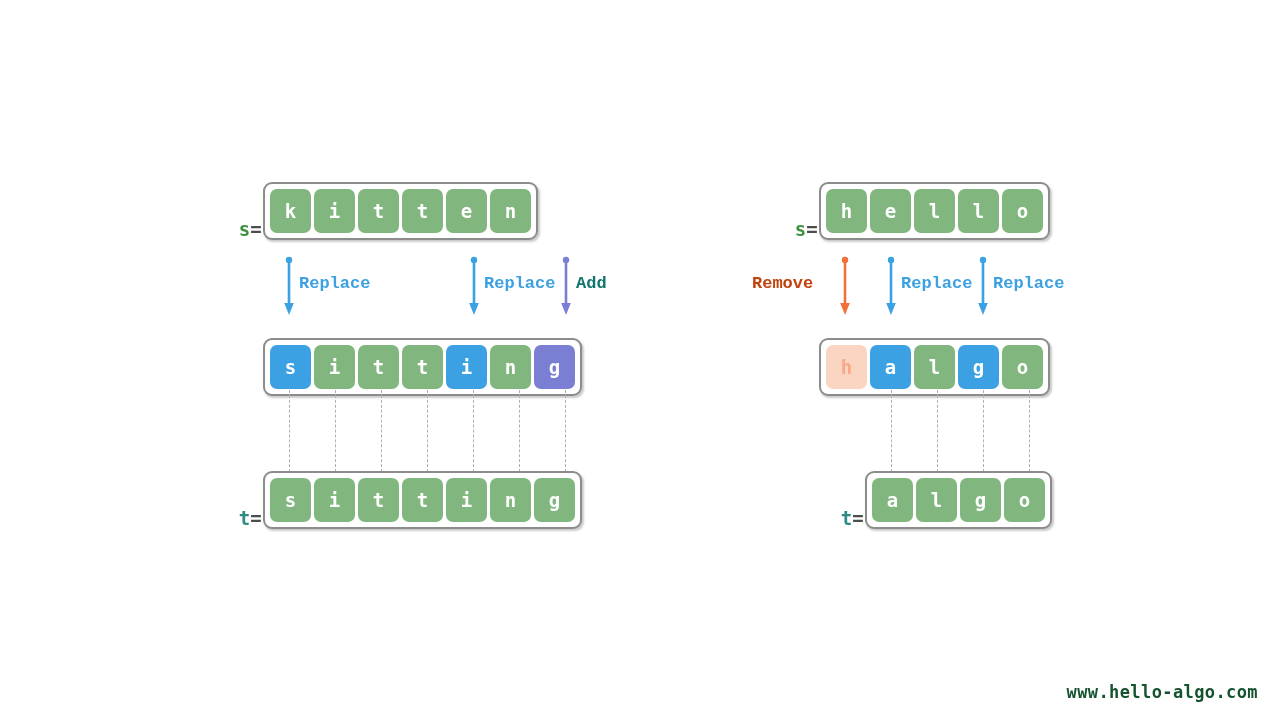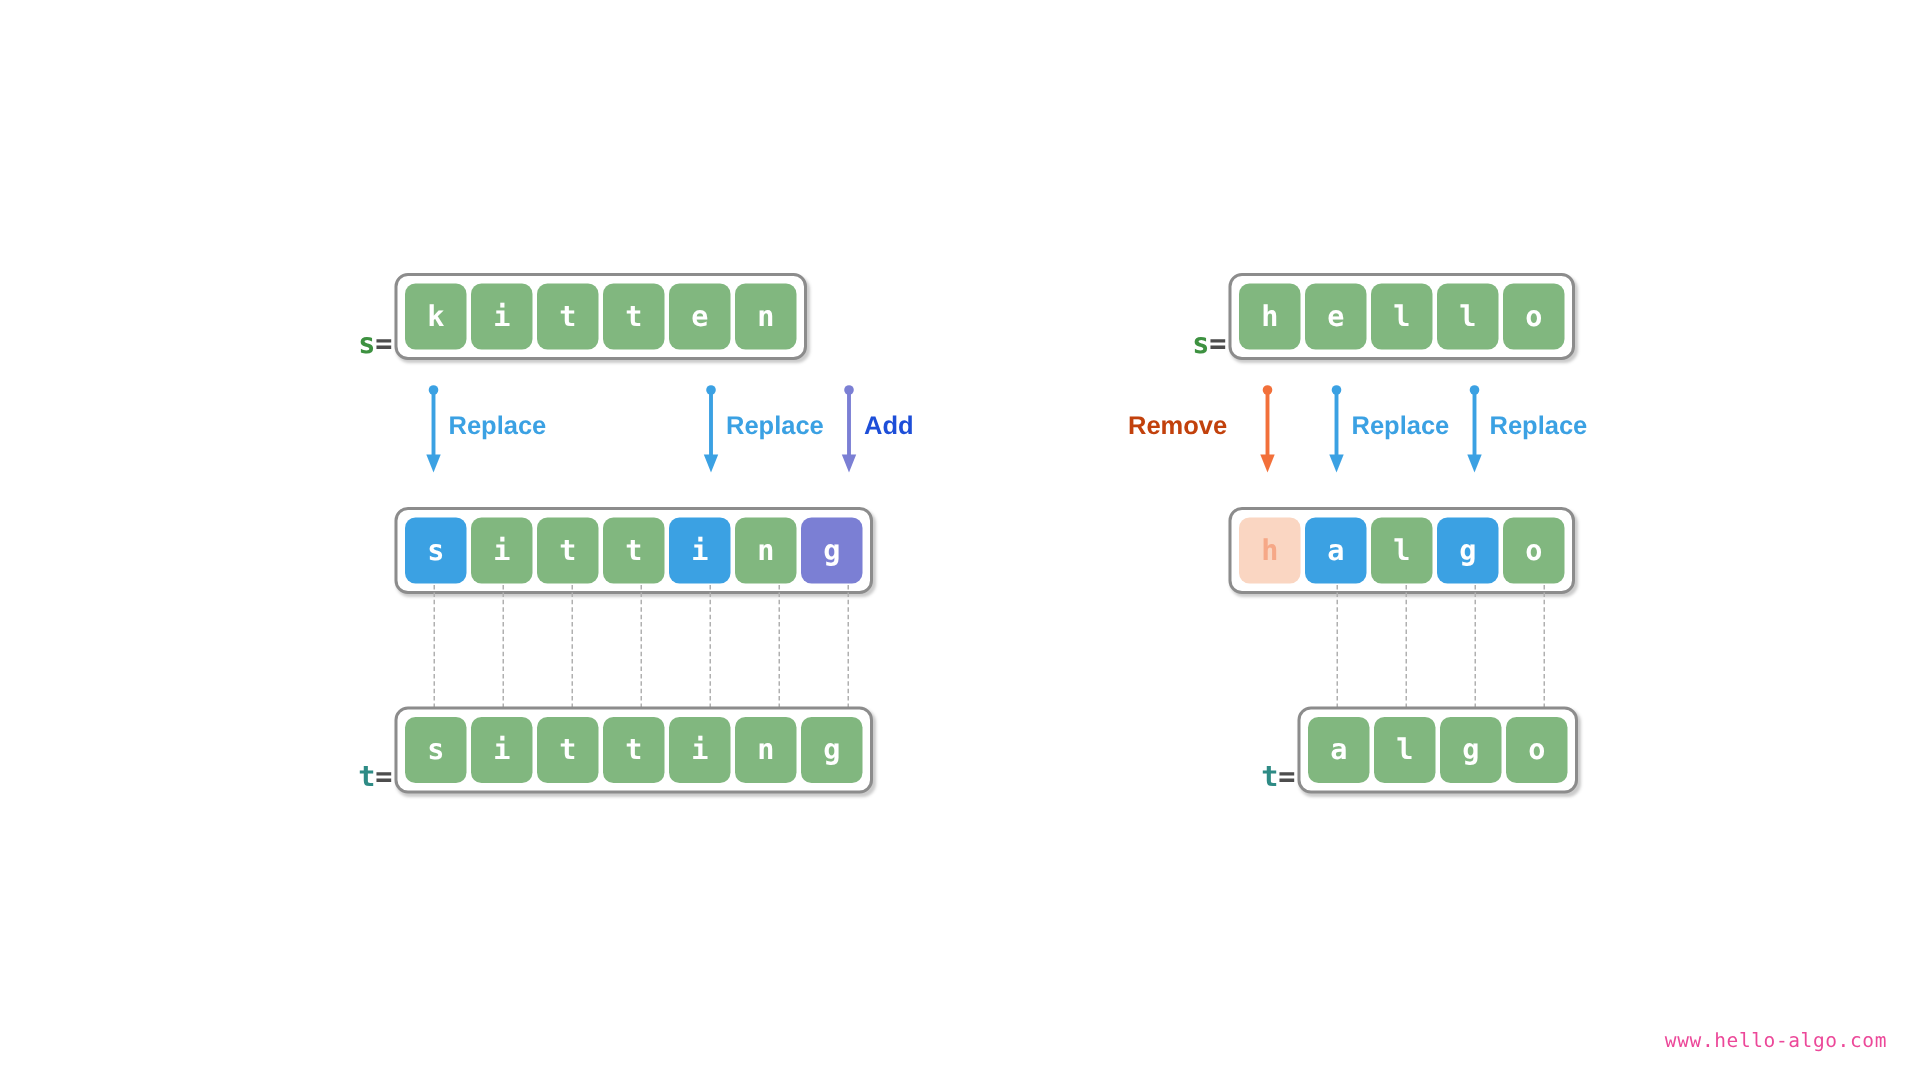--- a/index.html
+++ b/index.html
@@ -73,37 +73,38 @@
   
   .op {
     position: absolute;
   }
   .op svg {
     display: block;
     overflow: visible;
   }
   .op-label {
     position: absolute;
-    font-family: Liberation Sans, sans-serif;
+    font-family: Liberation Mono, monospace;
     font-size: 17px;
     font-weight: 700;
     white-space: nowrap;
     line-height: 1;
   }
 
   
   .watermark {
     position: absolute;
     right: 22px;
     bottom: 18px;
     font-family: "DejaVu Sans Mono", monospace;
-    font-size: 13px;
-    color: #ec4899;
+    font-size: 17px;
+    color: #14532d;
     letter-spacing: 0.4px;
     white-space: nowrap;
+    font-weight: bold;
   }
 </style>
 </head>
 <body>
 
 <div class="stage">
 
   <div class="var-label" style="left:193px; top:201px;">
     <span class="vname" style="color:#3d9140;">s</span><span class="veq">=</span>
   </div>
@@ -135,21 +136,21 @@
   </div>
   <div class="op-label" style="left:484px; top:275px; color:#3ba1e3;">Replace</div>
 
   <div class="op" style="left:560px; top:256px;">
     <svg width="12" height="60" viewBox="0 0 12 60">
       <circle cx="6" cy="4" r="3.2" fill="#7b7fd4"></circle>
       <line x1="6" y1="4" x2="6" y2="48" stroke="#7b7fd4" stroke-width="2.6"></line>
       <polygon points="6,59 1.2,47 10.8,47" fill="#7b7fd4"></polygon>
     </svg>
   </div>
-  <div class="op-label" style="left:576px; top:275px; color:#1d4ed8;">Add</div>
+  <div class="op-label" style="left:576px; top:275px; color:#0f766e;">Add</div>
 
   <div class="array" style="left:263px; top:338px;">
     <div class="cell blue">s</div>
     <div class="cell green">i</div>
     <div class="cell green">t</div>
     <div class="cell green">t</div>
     <div class="cell blue">i</div>
     <div class="cell green">n</div>
     <div class="cell purple">g</div>
   </div>

